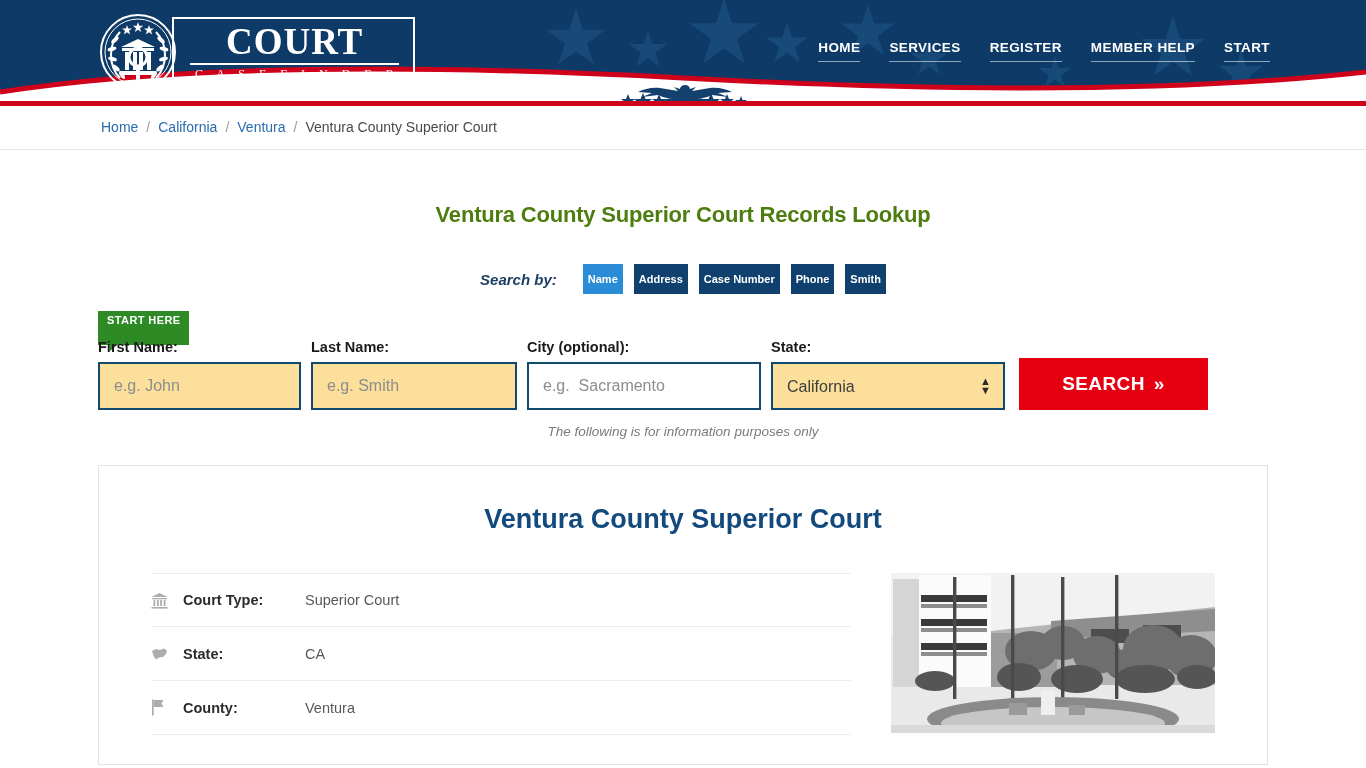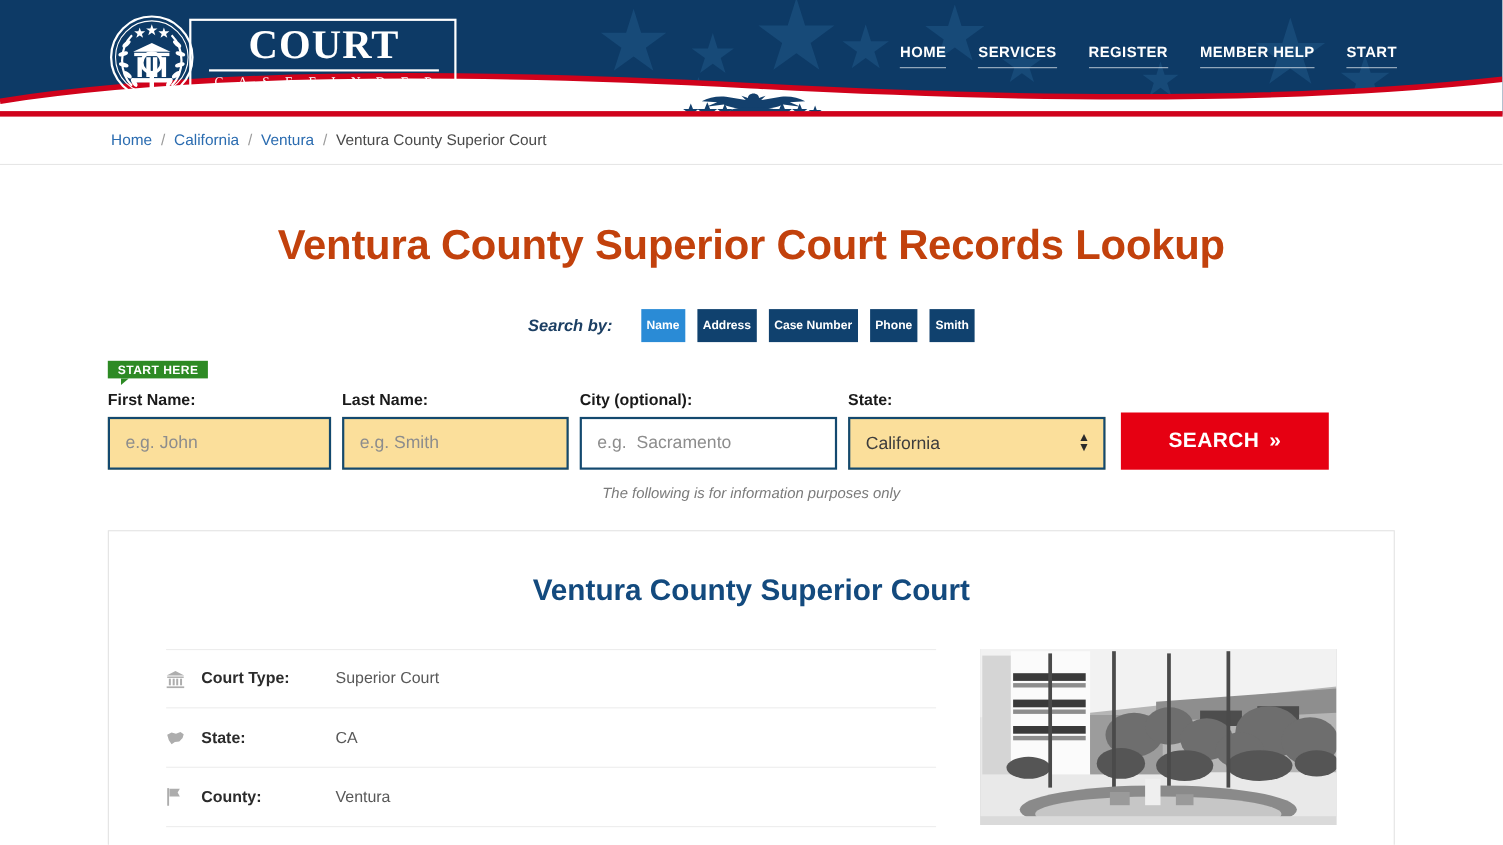--- a/index.html
+++ b/index.html
@@ -94,21 +94,21 @@
   }
   .crumb { margin-left: 101px; font-size: 14px; color: #4a4a4a; display: flex; align-items: center; }
   .crumb a { color: #2b6cb0; text-decoration: none; }
   .crumb .sep { color: #9b9b9b; margin: 0 8px; }
   .crumb .cur { color: #4a4a4a; }
 
   
   .page-title {
     text-align: center;
     margin-top: 52px;
-    font-size: 38px; font-weight: 700; color: #c2410c;
+    font-size: 22px; font-weight: 700; color: #4d7c0f;
     letter-spacing: -.2px;
   }
 
   .searchby-row {
     margin-top: 36px;
     display: flex; align-items: center; justify-content: center; gap: 11px;
   }
   .searchby-label {
     font-size: 15px; font-style: italic; font-weight: 700;
     color: #1c3f63; margin-right: 15px;
@@ -121,21 +121,21 @@
     height: 30px; padding: 0 5px;
   }
   .tab.active { background: #2a8bd6; }
 
   
   .form-zone { position: relative; width: 1366px; margin-top: 17px; height: 78px; }
   .start-badge {
     position: absolute; left: 98px; top: 0;
     background: #2d8a24; color: #ffffff;
     font-size: 11px; font-weight: 700; letter-spacing: .4px;
-    padding: 4px 9px 1px; line-height: 11px;
+    padding: 4px 9px 19px; line-height: 11px;
   }
   .start-badge::after {
     content: ""; position: absolute; left: 12px; bottom: -6px;
     border-left: 7px solid #2d8a24;
     border-bottom: 6px solid transparent;
   }
 
   .fields {
     position: absolute; left: 98px; top: 28px;
     display: flex; align-items: flex-end; gap: 0;

